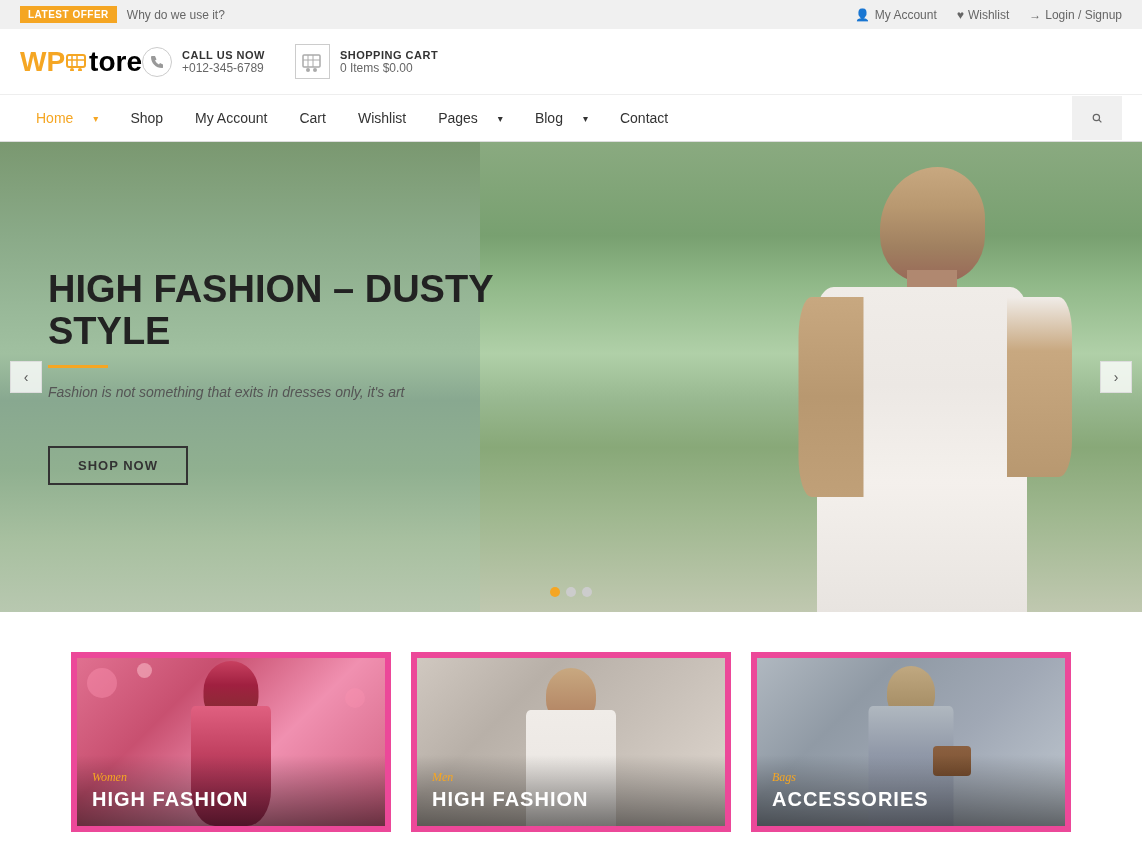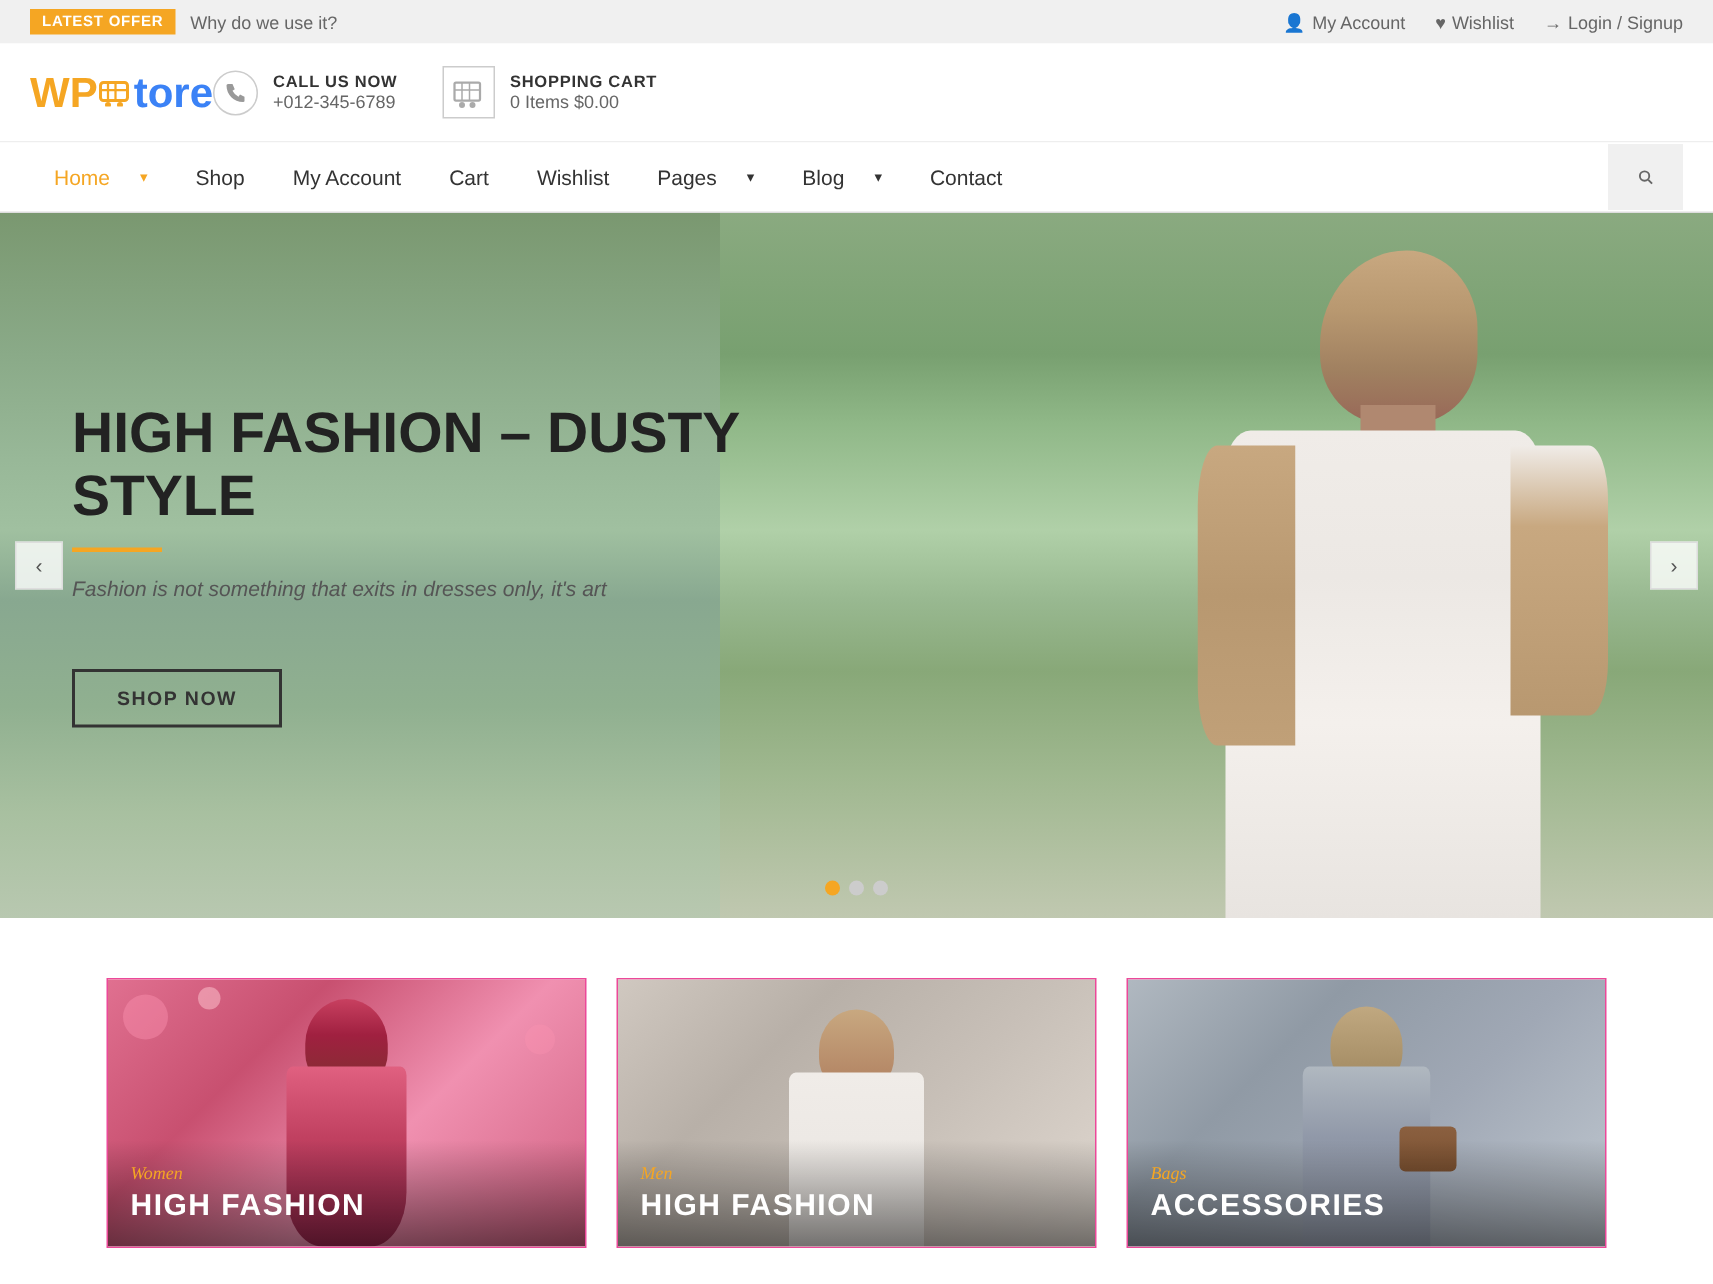--- a/index.html
+++ b/index.html
@@ -46,21 +46,21 @@
     }
     .logo {
       display: flex;
       align-items: center;
       font-size: 28px;
       font-weight: bold;
       color: #f5a623;
       text-decoration: none;
     }
     .logo-wp { color: #f5a623; }
-    .logo-store { color: #3b82f6; }
+    .logo-store { color: #000000; }
 
     .header-right { display: flex; align-items: center; gap: 30px; }
     .header-contact { display: flex; align-items: center; gap: 10px; }
     .header-contact-icon {
       width: 30px;
       height: 30px;
       border: 1px solid #ccc;
       border-radius: 50%;
       display: flex;
       align-items: center;
@@ -230,21 +230,21 @@
       grid-template-columns: repeat(3, 1fr);
       gap: 20px;
       max-width: 1000px;
       margin: 0 auto;
     }
     .category-card {
       position: relative;
       height: 180px;
       overflow: hidden;
       cursor: pointer;
-      border: 1px solid #ec4899;
+      border: 6px solid #ec4899;
     }
     .category-card-bg {
       width: 100%;
       height: 100%;
       display: flex;
       align-items: center;
       justify-content: center;
       position: relative;
     }
     .cat-women .category-card-bg {

